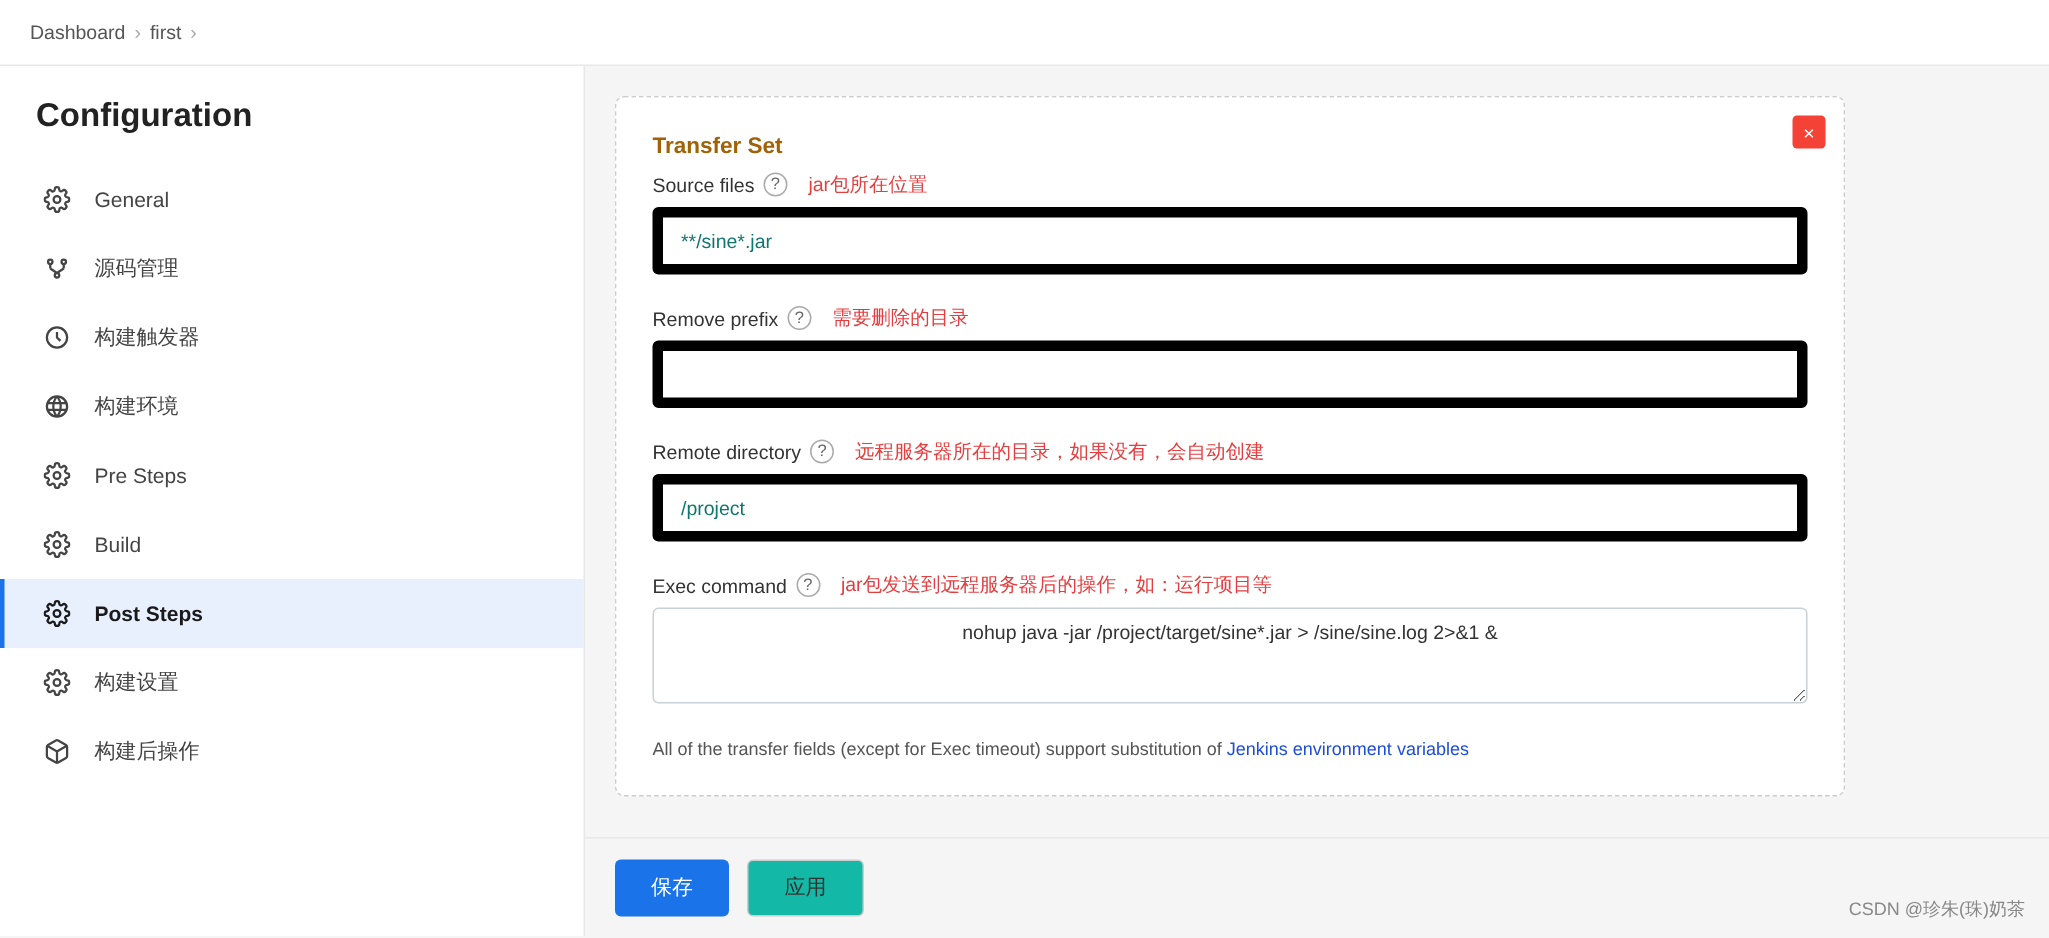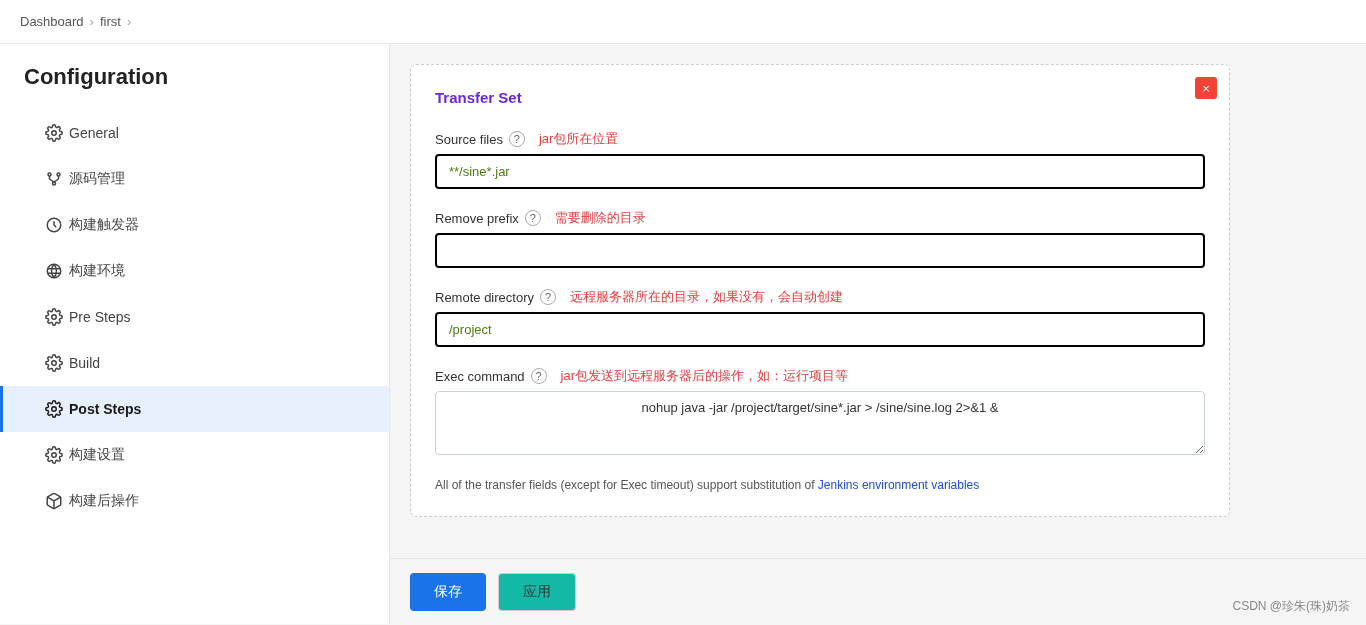--- a/index.html
+++ b/index.html
@@ -43,22 +43,22 @@
     .sidebar-title {
       font-size: 22px;
       font-weight: 600;
       padding: 0 24px 20px 24px;
       color: #222;
     }
 
     .sidebar-item {
       display: flex;
       align-items: center;
-      gap: 4px;
-      padding: 12px 40px;
+      gap: 14px;
+      padding: 12px 24px;
       cursor: pointer;
       color: #444;
       font-size: 14px;
       border-left: 3px solid transparent;
       transition: background 0.15s;
     }
     .sidebar-item.active {
       background: #e8f0fe;
       border-left: 3px solid #1a73e8;
       font-weight: 600;
@@ -91,22 +91,22 @@
       border: 1.5px dashed #ccc;
       border-radius: 6px;
       padding: 24px;
       position: relative;
       max-width: 820px;
     }
 
     .card-title {
       font-size: 15px;
       font-weight: 600;
-      color: #6d28d9;
-      margin-bottom: 24px;
+      color: #a16207;
+      margin-bottom: 8px;
     }
 
     .close-btn {
       position: absolute;
       top: 12px;
       right: 12px;
       width: 22px;
       height: 22px;
       background: #f44336;
       border: none;
@@ -146,25 +146,25 @@
     }
 
     .annotation {
       color: #e53e3e;
       font-size: 13px;
       margin-left: 8px;
     }
 
     .field-input {
       width: 100%;
-      border: 2px solid #000000;
+      border: 7px solid #000000;
       border-radius: 4px;
       padding: 8px 12px;
       font-size: 13px;
-      color: #4d7c0f;
+      color: #0f766e;
       outline: none;
       transition: border 0.15s;
     }
 
     .field-textarea {
       width: 100%;
       border: 1px solid #c8d0d9;
       border-radius: 4px;
       padding: 8px 12px;
       font-size: 13px;

